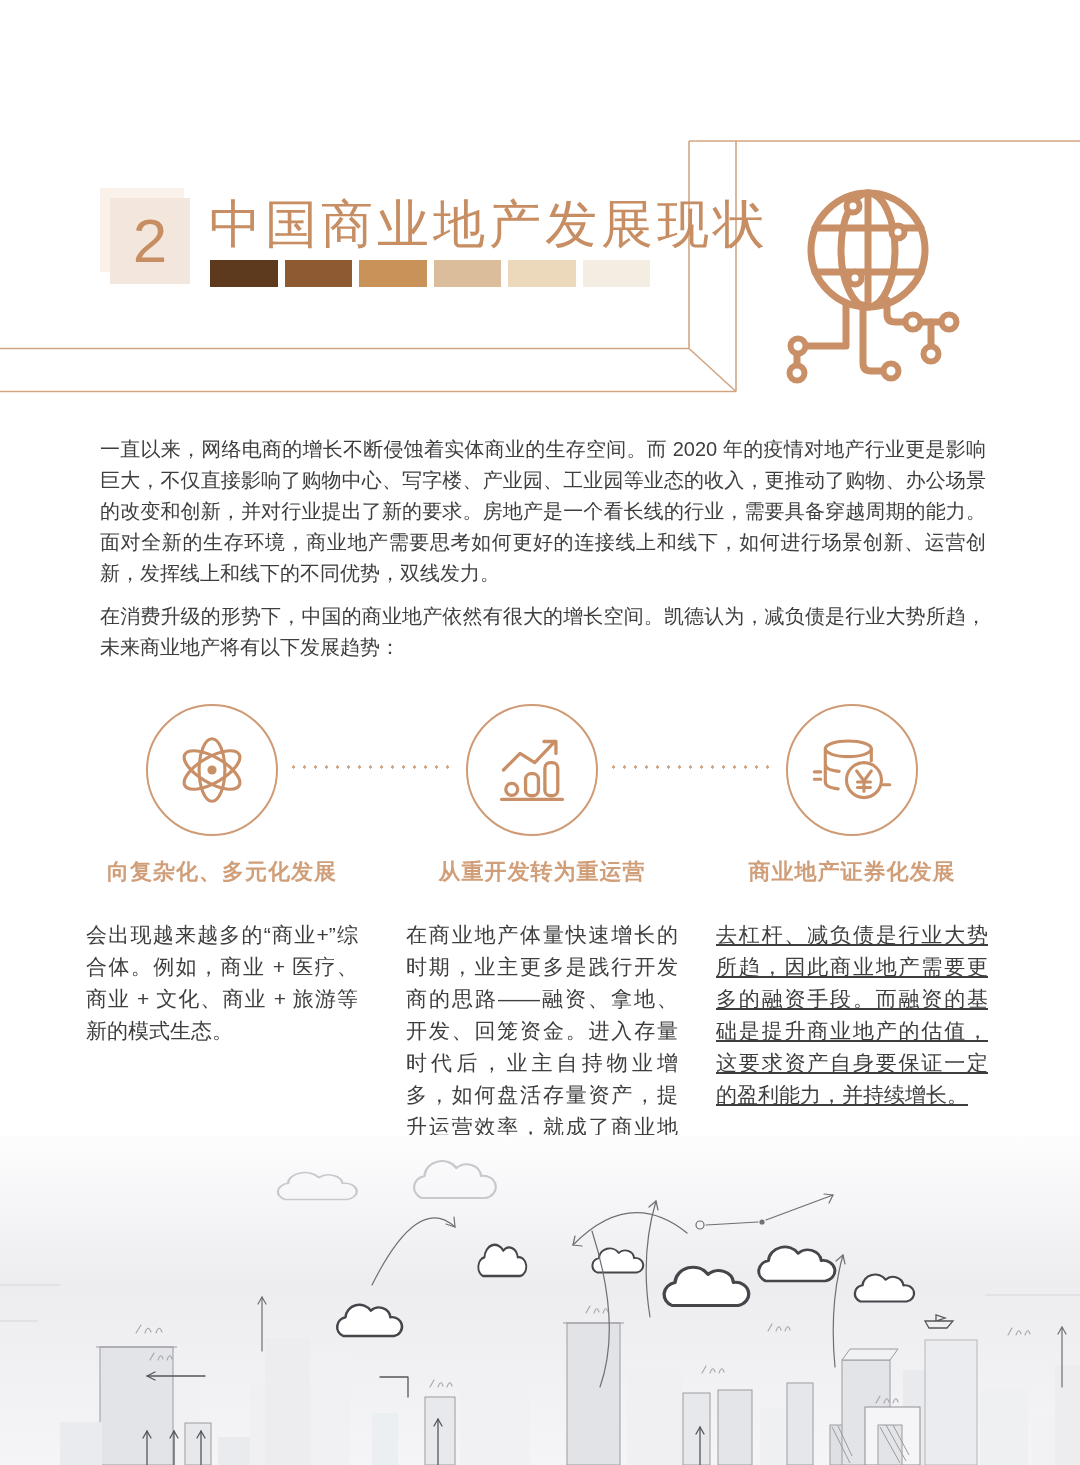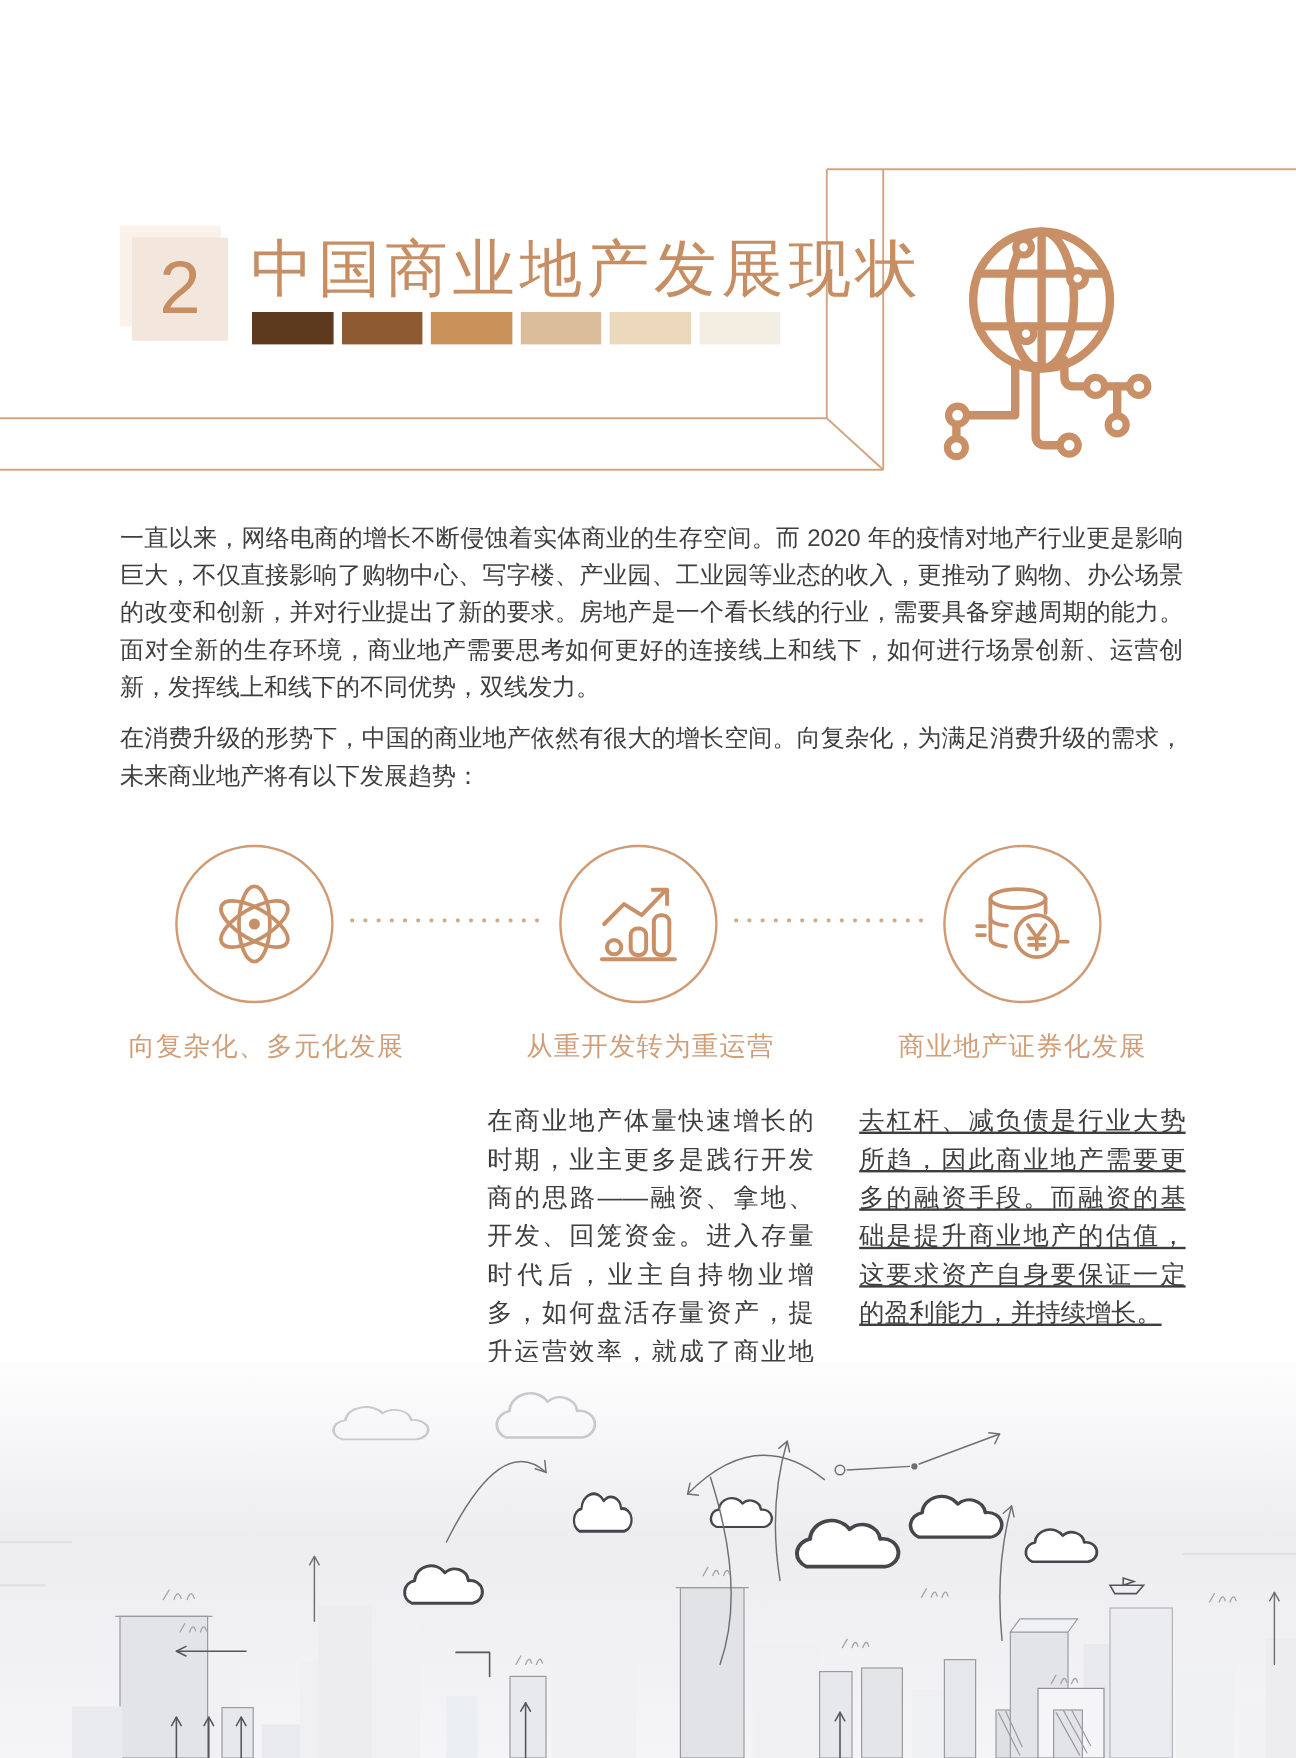--- a/index.html
+++ b/index.html
@@ -45,21 +45,21 @@
   }
   .tc1{left:146px;} .tc2{left:466px;} .tc3{left:786px;}
   .dots{
     position:absolute;top:765px;height:4px;
     background-image:radial-gradient(circle,#d2a785 1.6px,transparent 1.7px);
     background-size:11px 4px;background-repeat:repeat-x;background-position:left center;
   }
   .d1{left:288px;width:166px;} .d2{left:608px;width:166px;}
   .trend-title{
     position:absolute;top:857px;width:272px;margin:0;text-align:center;font-size:22px;
-    font-weight:400;letter-spacing:1px;color:var(--heading);white-space:nowrap;
+    font-weight:700;letter-spacing:1px;color:var(--heading);white-space:nowrap;
   }
   .tt1{left:86px;} .tt2{left:406px;} .tt3{left:716px;}
   .trend-body{
     position:absolute;top:919px;width:272px;margin:0;font-size:21px;line-height:32px;
     text-align:justify;color:var(--body-text);
   }
   .tb1{left:86px;} .tb2{left:406px;} .tb3{left:716px;text-decoration:underline;}
 
   
   .skyline{position:absolute;left:0;bottom:0;}
@@ -117,21 +117,21 @@
       <circle cx="43" cy="166" r="7.5"></circle>
       <circle cx="42" cy="193" r="7.5"></circle>
       <circle cx="136" cy="191" r="7.5"></circle>
       <circle cx="158" cy="142" r="7.5"></circle>
       <circle cx="194" cy="142" r="7.5"></circle>
       <circle cx="176" cy="174" r="7.5"></circle>
     </g>
   </svg>
 
   <p class="para p1">一直以来，网络电商的增长不断侵蚀着实体商业的生存空间。而 2020 年的疫情对地产行业更是影响巨大，不仅直接影响了购物中心、写字楼、产业园、工业园等业态的收入，更推动了购物、办公场景的改变和创新，并对行业提出了新的要求。房地产是一个看长线的行业，需要具备穿越周期的能力。面对全新的生存环境，商业地产需要思考如何更好的连接线上和线下，如何进行场景创新、运营创新，发挥线上和线下的不同优势，双线发力。</p>
-  <p class="para p2">在消费升级的形势下，中国的商业地产依然有很大的增长空间。向复杂化，为满足消费升级的需求，未来商业地产将有以下发展趋势：</p>
+  <p class="para p2">在消费升级的形势下，中国的商业地产依然有很大的增长空间。凯德认为，减负债是行业大势所趋，未来商业地产将有以下发展趋势：</p>
 
   <div class="trend-circle tc1">
     <svg width="92" height="92" viewBox="0 0 100 100">
       <g stroke="#c98f66" stroke-width="3.4" fill="none">
         <ellipse cx="50" cy="50" rx="14" ry="34"></ellipse>
         <ellipse cx="50" cy="50" rx="14" ry="34" transform="rotate(60 50 50)"></ellipse>
         <ellipse cx="50" cy="50" rx="14" ry="34" transform="rotate(-60 50 50)"></ellipse>
       </g>
       <circle cx="50" cy="50" r="5" fill="#c98f66"></circle>
     </svg>
@@ -164,20 +164,21 @@
         <path d="M63 62 V73"></path>
         <path d="M56 63 h14 M56 69 h14"></path>
       </g>
     </svg>
   </div>
 
   <h3 class="trend-title tt1">向复杂化、多元化发展</h3>
   <h3 class="trend-title tt3">商业地产证券化发展</h3>
   <h3 class="trend-title tt2">从重开发转为重运营</h3>
 
+  <p class="trend-body tb1">会出现越来越多的“商业+”综合体。例如，商业 + 医疗、商业 + 文化、商业 + 旅游等新的模式生态。</p>
   <p class="trend-body tb2">在商业地产体量快速增长的时期，业主更多是践行开发商的思路——融资、拿地、开发、回笼资金。进入存量时代后，业主自持物业增多，如何盘活存量资产，提升运营效率，就成了商业地产的重要出路。</p>
   <p class="trend-body tb3">去杠杆、减负债是行业大势所趋，因此商业地产需要更多的融资手段。而融资的基础是提升商业地产的估值，这要求资产自身要保证一定的盈利能力，并持续增长。</p>
 
   <svg class="skyline" width="1080" height="330" viewBox="0 0 1080 330">
     <defs>
       <linearGradient id="sky" x1="0" y1="0" x2="0" y2="1">
         <stop offset="0" stop-color="#fdfdfe"></stop>
         <stop offset="0.45" stop-color="#ededf0"></stop>
         <stop offset="1" stop-color="#f5f5f7"></stop>
       </linearGradient>

